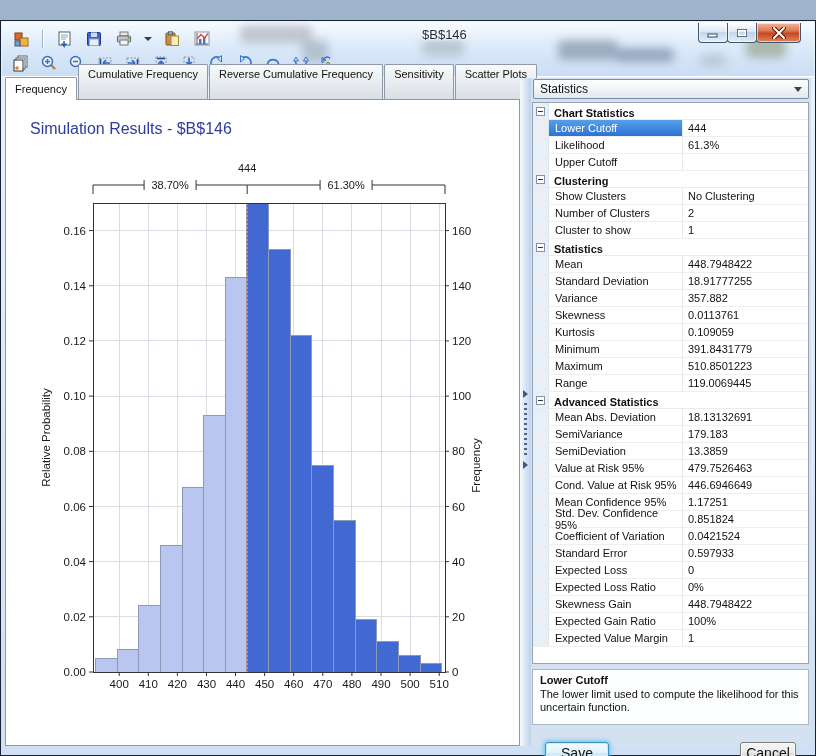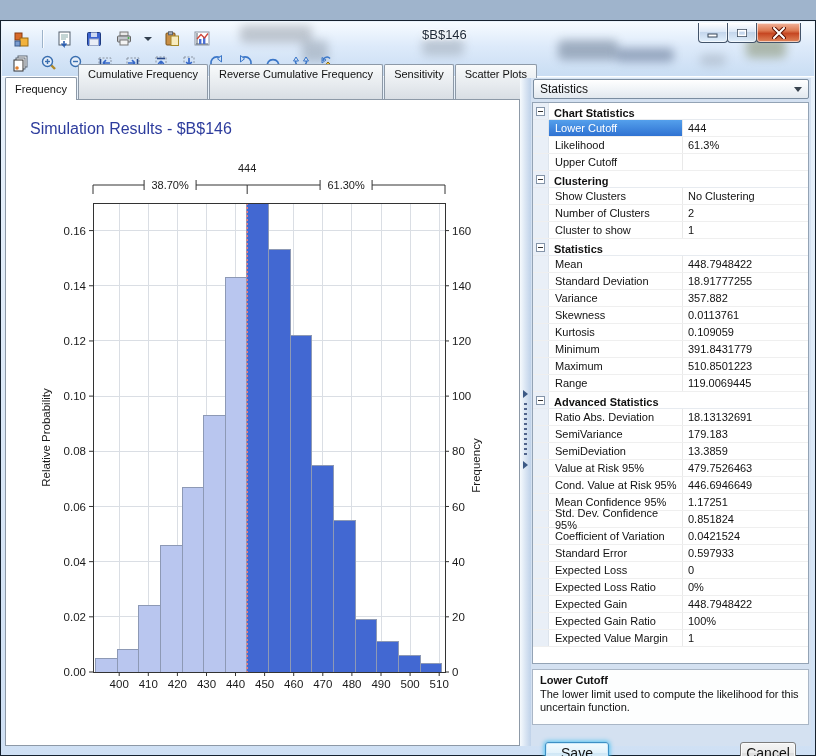--- a/index.html
+++ b/index.html
@@ -488,21 +488,21 @@
           <span class="value">119.0069445</span>
         </div>
         <div class="grid-section">
           <span class="gutter">
             <span class="collapse-box"></span>
           </span>
           <span class="sec-title">Advanced Statistics</span>
         </div>
         <div class="grid-row">
           <span class="gutter"></span>
-          <span class="name">Ratio Abs. Deviation</span>
+          <span class="name">Mean Abs. Deviation</span>
           <span class="value">18.13132691</span>
         </div>
         <div class="grid-row">
           <span class="gutter"></span>
           <span class="name">SemiVariance</span>
           <span class="value">179.183</span>
         </div>
         <div class="grid-row">
           <span class="gutter"></span>
           <span class="name">SemiDeviation</span>
@@ -543,21 +543,21 @@
           <span class="name">Expected Loss</span>
           <span class="value">0</span>
         </div>
         <div class="grid-row">
           <span class="gutter"></span>
           <span class="name">Expected Loss Ratio</span>
           <span class="value">0%</span>
         </div>
         <div class="grid-row">
           <span class="gutter"></span>
-          <span class="name">Expected Gain</span>
+          <span class="name">Skewness Gain</span>
           <span class="value">448.7948422</span>
         </div>
         <div class="grid-row">
           <span class="gutter"></span>
           <span class="name">Expected Gain Ratio</span>
           <span class="value">100%</span>
         </div>
         <div class="grid-row">
           <span class="gutter"></span>
           <span class="name">Expected Value Margin</span>

